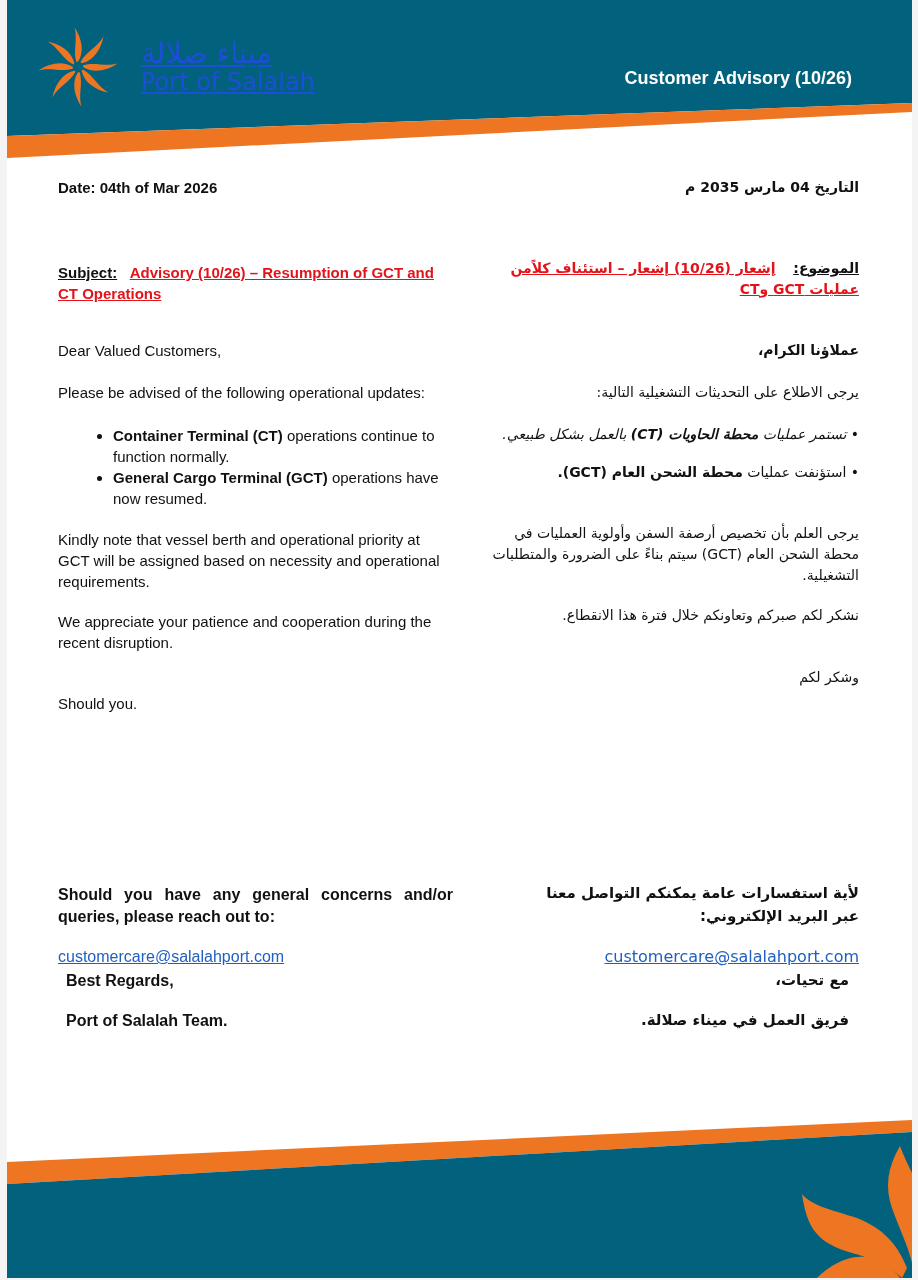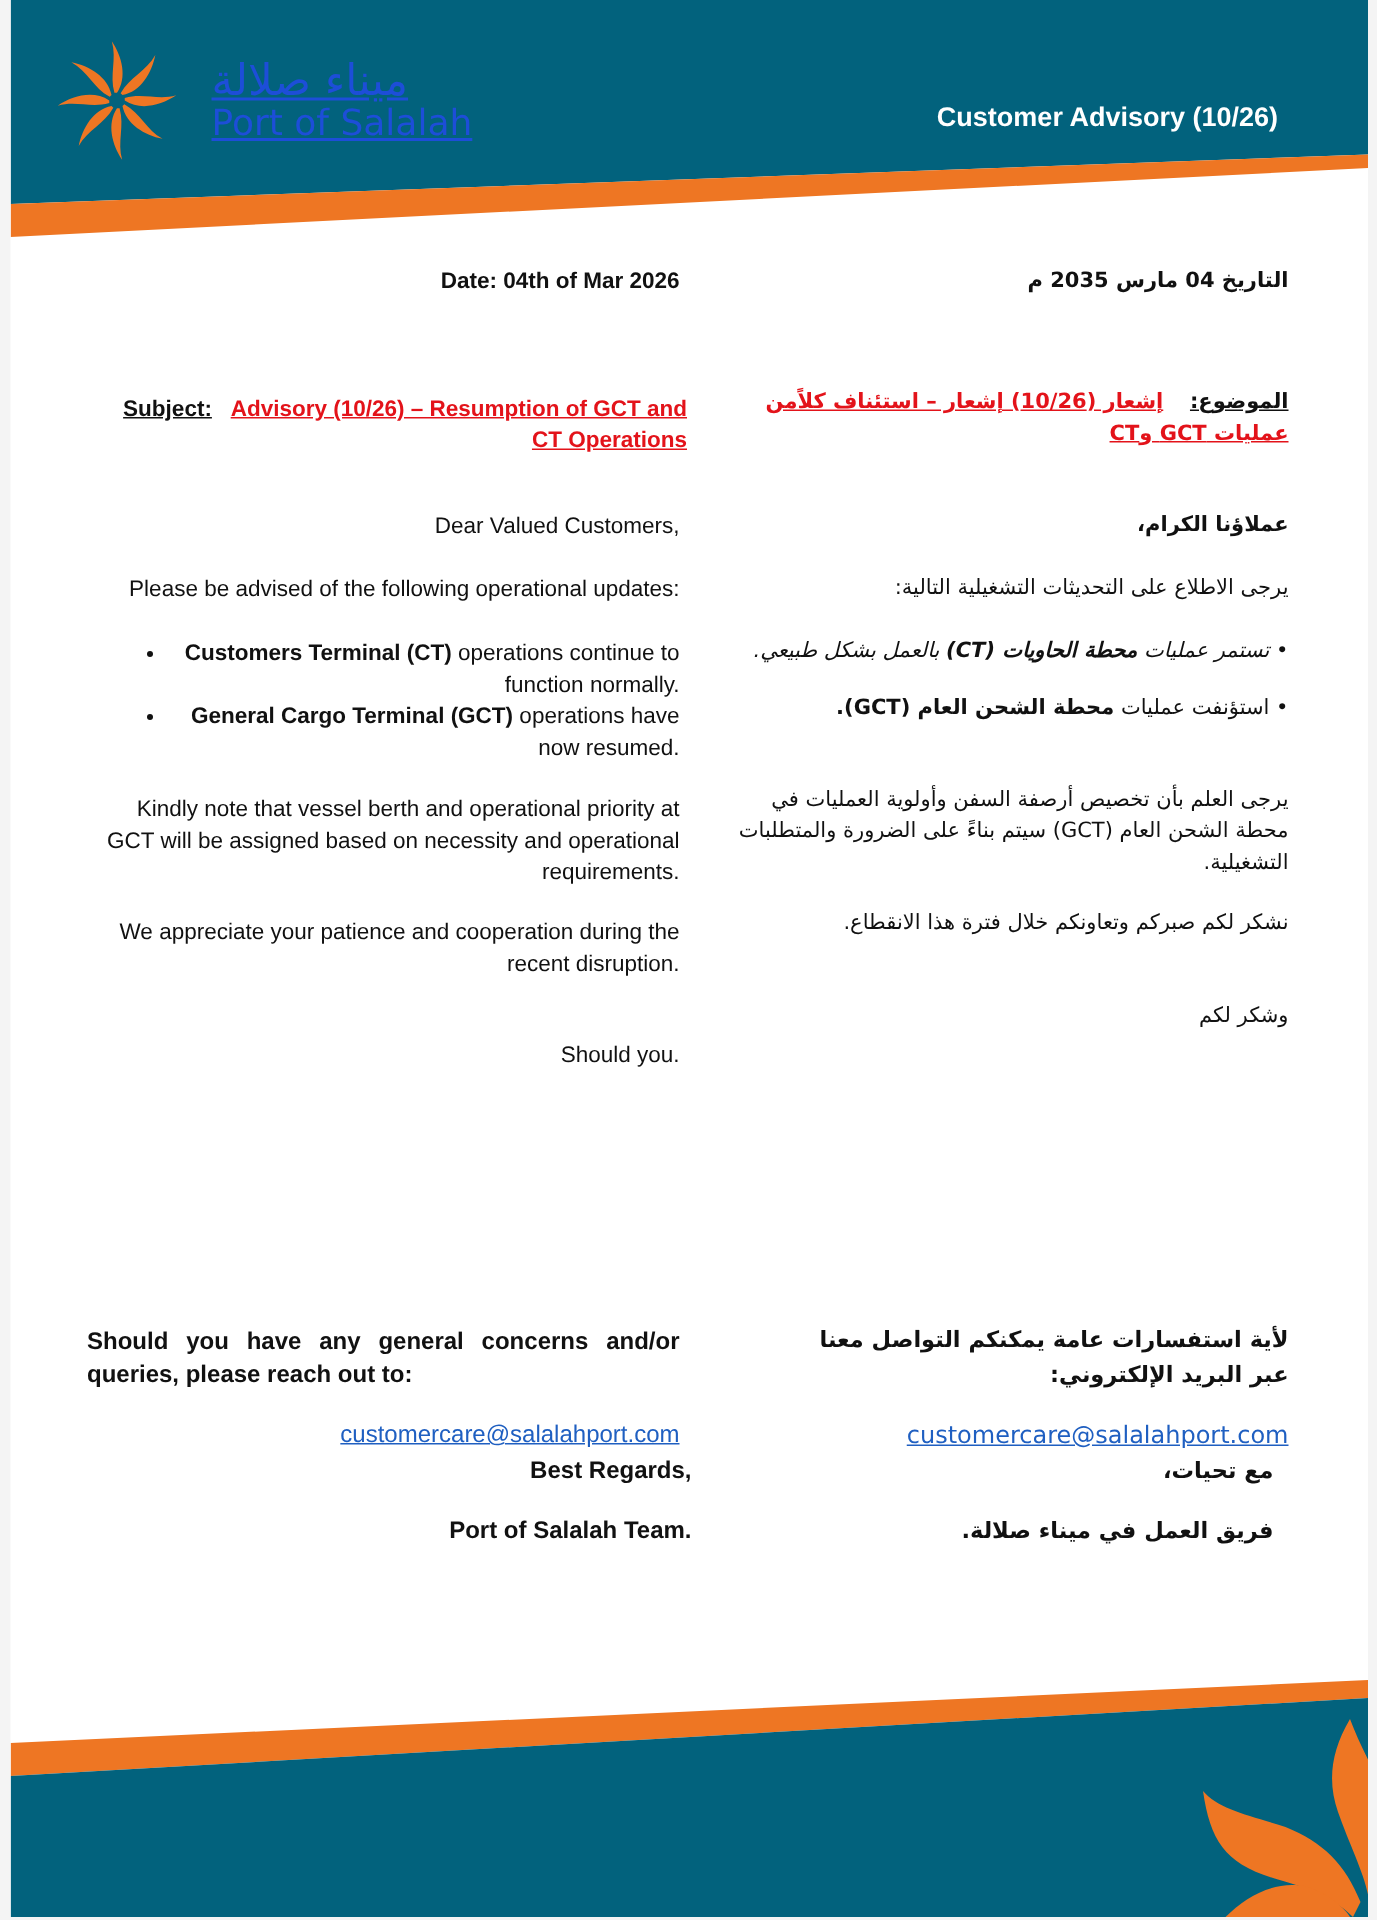--- a/index.html
+++ b/index.html
@@ -26,21 +26,21 @@
     .logo-mark { width: 86px; height: 86px; }
     .logo-text { margin-left: 20px; color: #1d4ed8; text-decoration: underline; }
     .logo-ar { font-size: 29px; line-height: 30px; letter-spacing: 1px; direction: rtl; text-align: left; font-family: "DejaVu Sans", sans-serif; }
     .logo-en { font-size: 24px; line-height: 28px; font-family: "DejaVu Sans", sans-serif; }
     .advisory-title {
       position: absolute; right: 60px; top: 68px;
       color: #fff; font-weight: bold; font-size: 18px;
       font-family: "Liberation Sans", sans-serif;
     }
     .block { position: absolute; font-size: 15px; line-height: 21px; }
-    .en { left: 51px; width: 395px; text-align: right; }
+    .en { left: 51px; width: 395px; text-align: left; }
     .ar { right: 53px; width: 400px; text-align: right; direction: rtl; font-family: "DejaVu Sans", sans-serif; font-size: 14px; }
     .bold { font-weight: bold; }
     .red-link { color: #e3131a; text-decoration: underline; font-weight: bold; }
     .u { text-decoration: underline; font-weight: bold; }
     .blue-link { color: #1f5fc1; text-decoration: underline; font-size: 16px; }
     ul.bullets { margin: 0; padding-left: 55px; }
     ul.bullets li { margin: 0; padding-left: 0; }
     .justify { text-align: justify; text-align-last: left; }
   </style>
 </head>
@@ -83,21 +83,21 @@
   </div>
   <div class="block ar" style="top:258px;width:390px;">
     <span class="u">الموضوع:</span>&nbsp;&nbsp;&nbsp;
     <span class="red-link">إشعار (10/26)  إشعار – استئناف كلاًمن عمليات GCT وCT</span>
   </div>
 
   <div class="block en" style="top:340px;">Dear Valued Customers,</div>
   <div class="block en" style="top:382px;">Please be advised of the following operational updates:</div>
   <div class="block en" style="top:425px;">
     <ul class="bullets">
-      <li><span class="bold">Customers Terminal (CT)</span><span> operations continue to function normally.</span></li>
+      <li><span class="bold">Container Terminal (CT)</span><span> operations continue to function normally.</span></li>
       <li><span class="bold">General Cargo Terminal (GCT)</span><span> operations have now resumed.</span></li>
     </ul>
   </div>
   <div class="block en" style="top:529px;">Kindly note that vessel berth and operational priority at GCT will be assigned based on necessity and operational requirements.</div>
   <div class="block en" style="top:611px;">We appreciate your patience and cooperation during the recent disruption.</div>
   <div class="block en" style="top:693px;">Should you.</div>
 
   <div class="block ar bold" style="top:340px;">عملاؤنا الكرام،</div>
   <div class="block ar" style="top:382px;">يرجى الاطلاع على التحديثات التشغيلية التالية:</div>
   <div class="block ar" style="top:424px;font-style:italic;">

